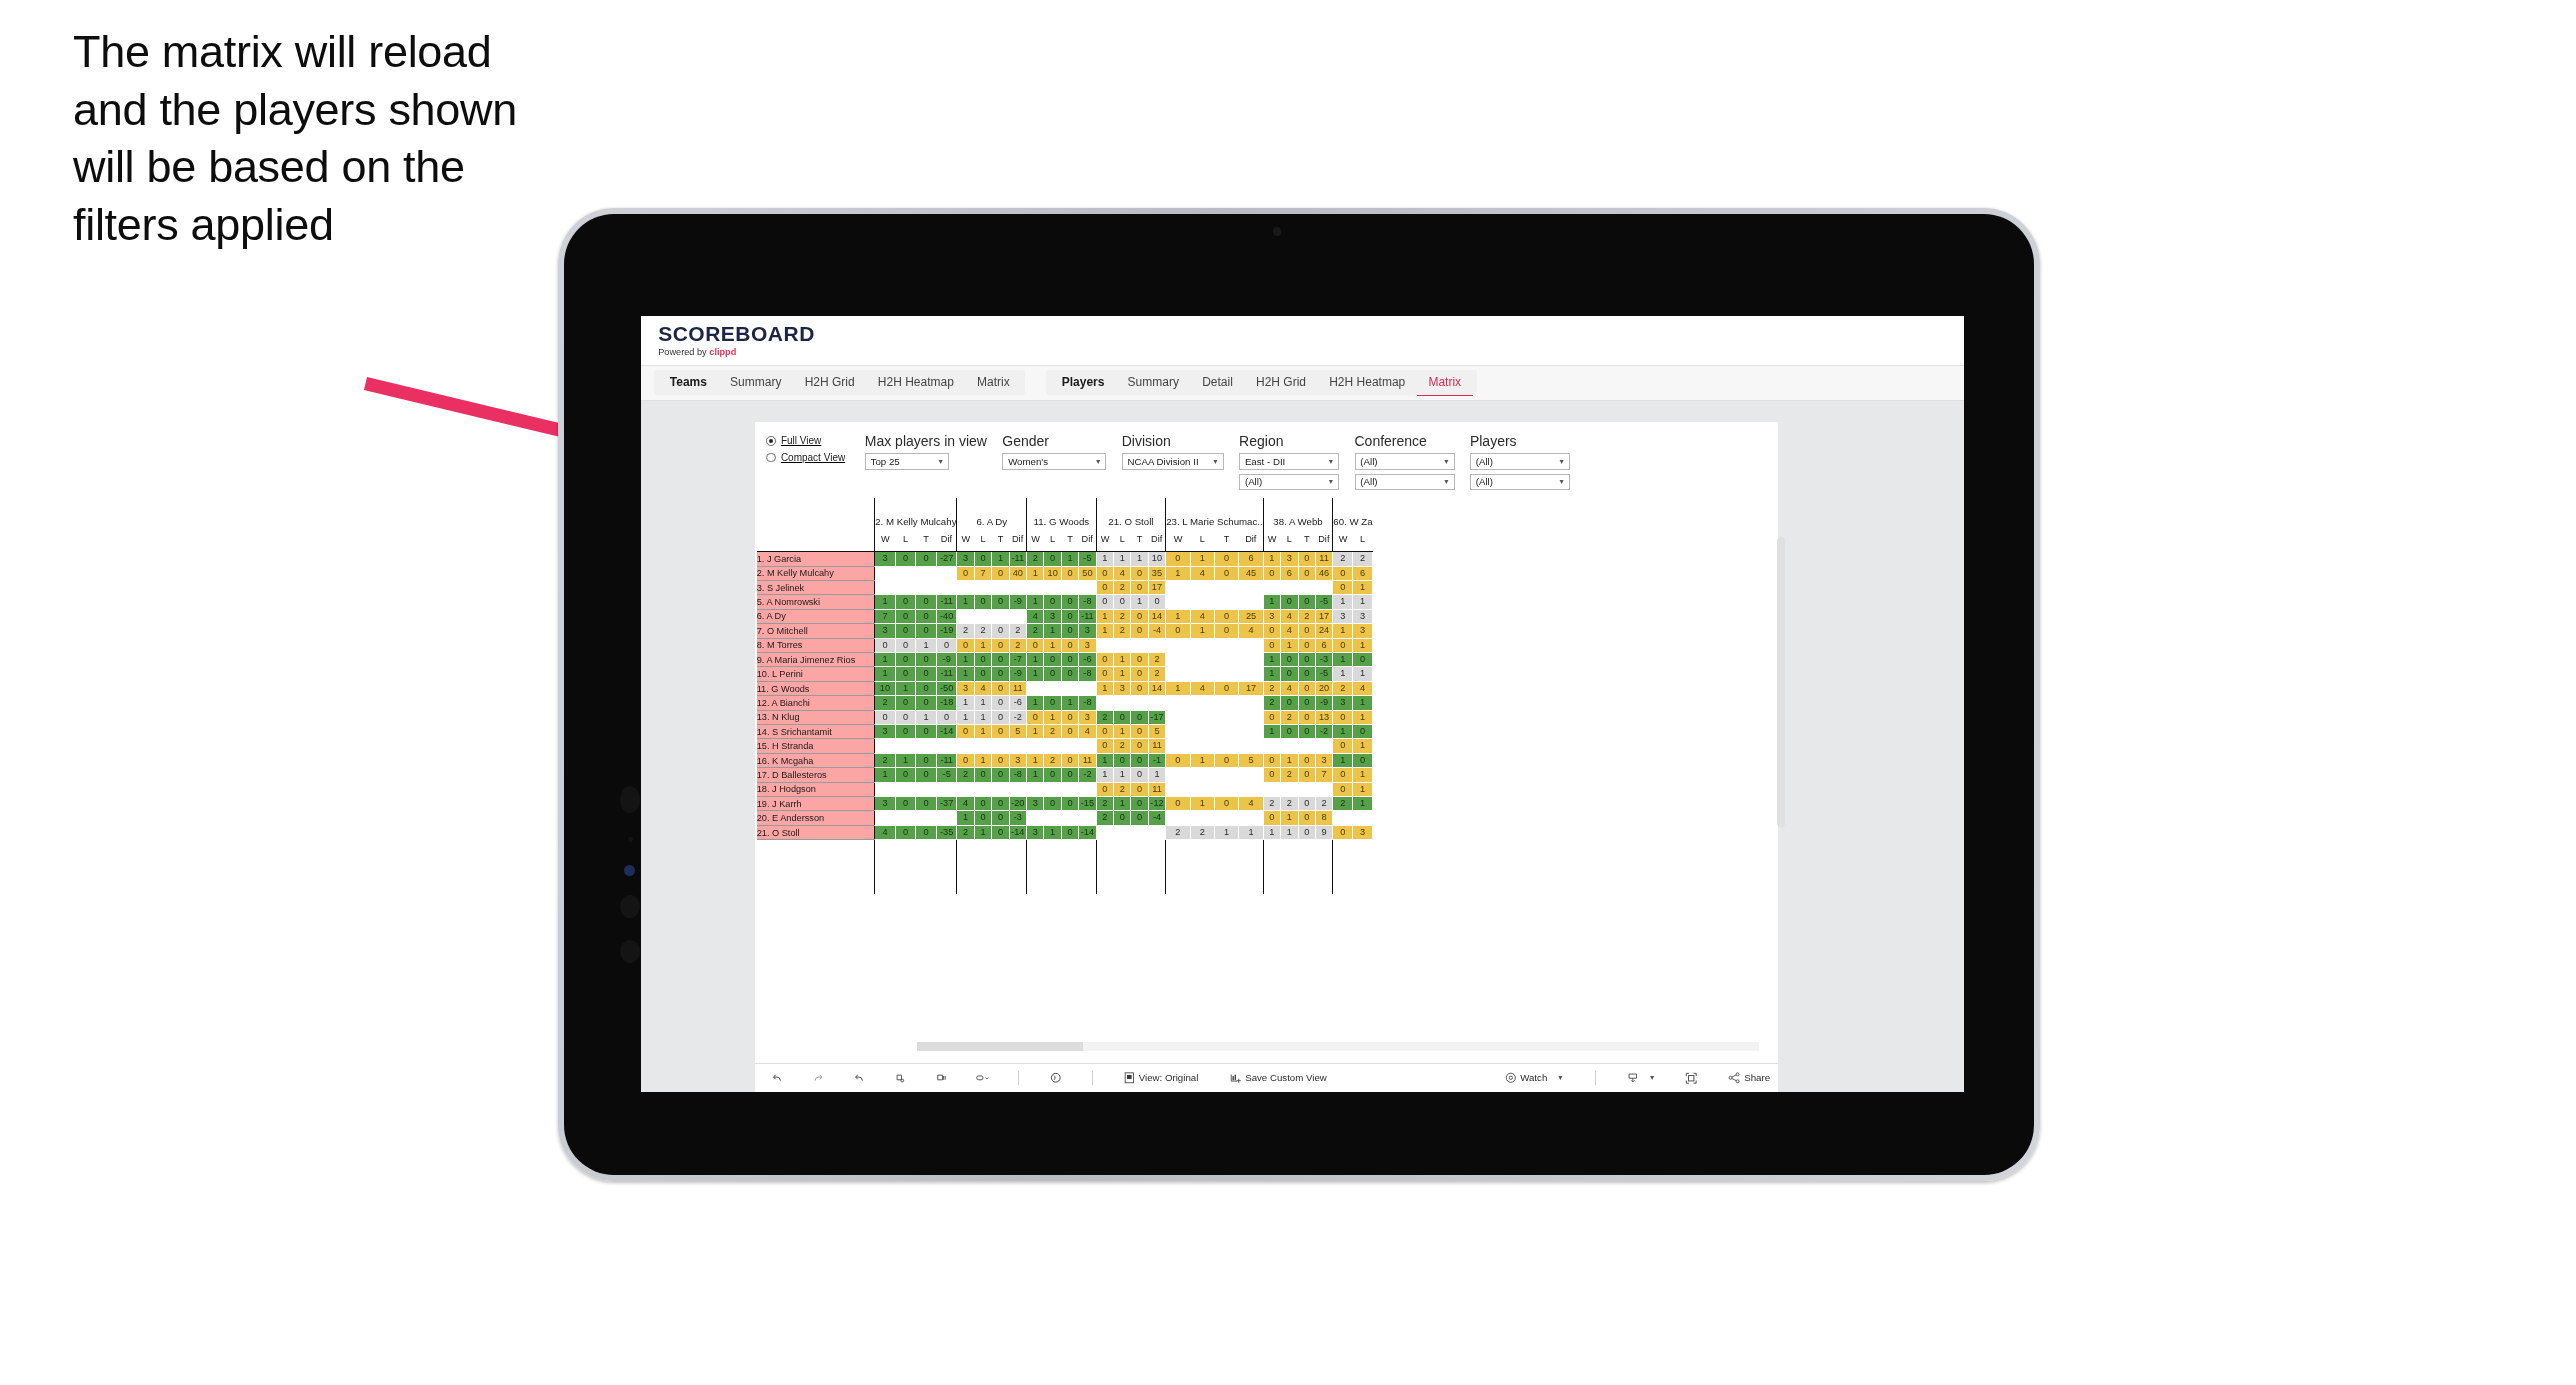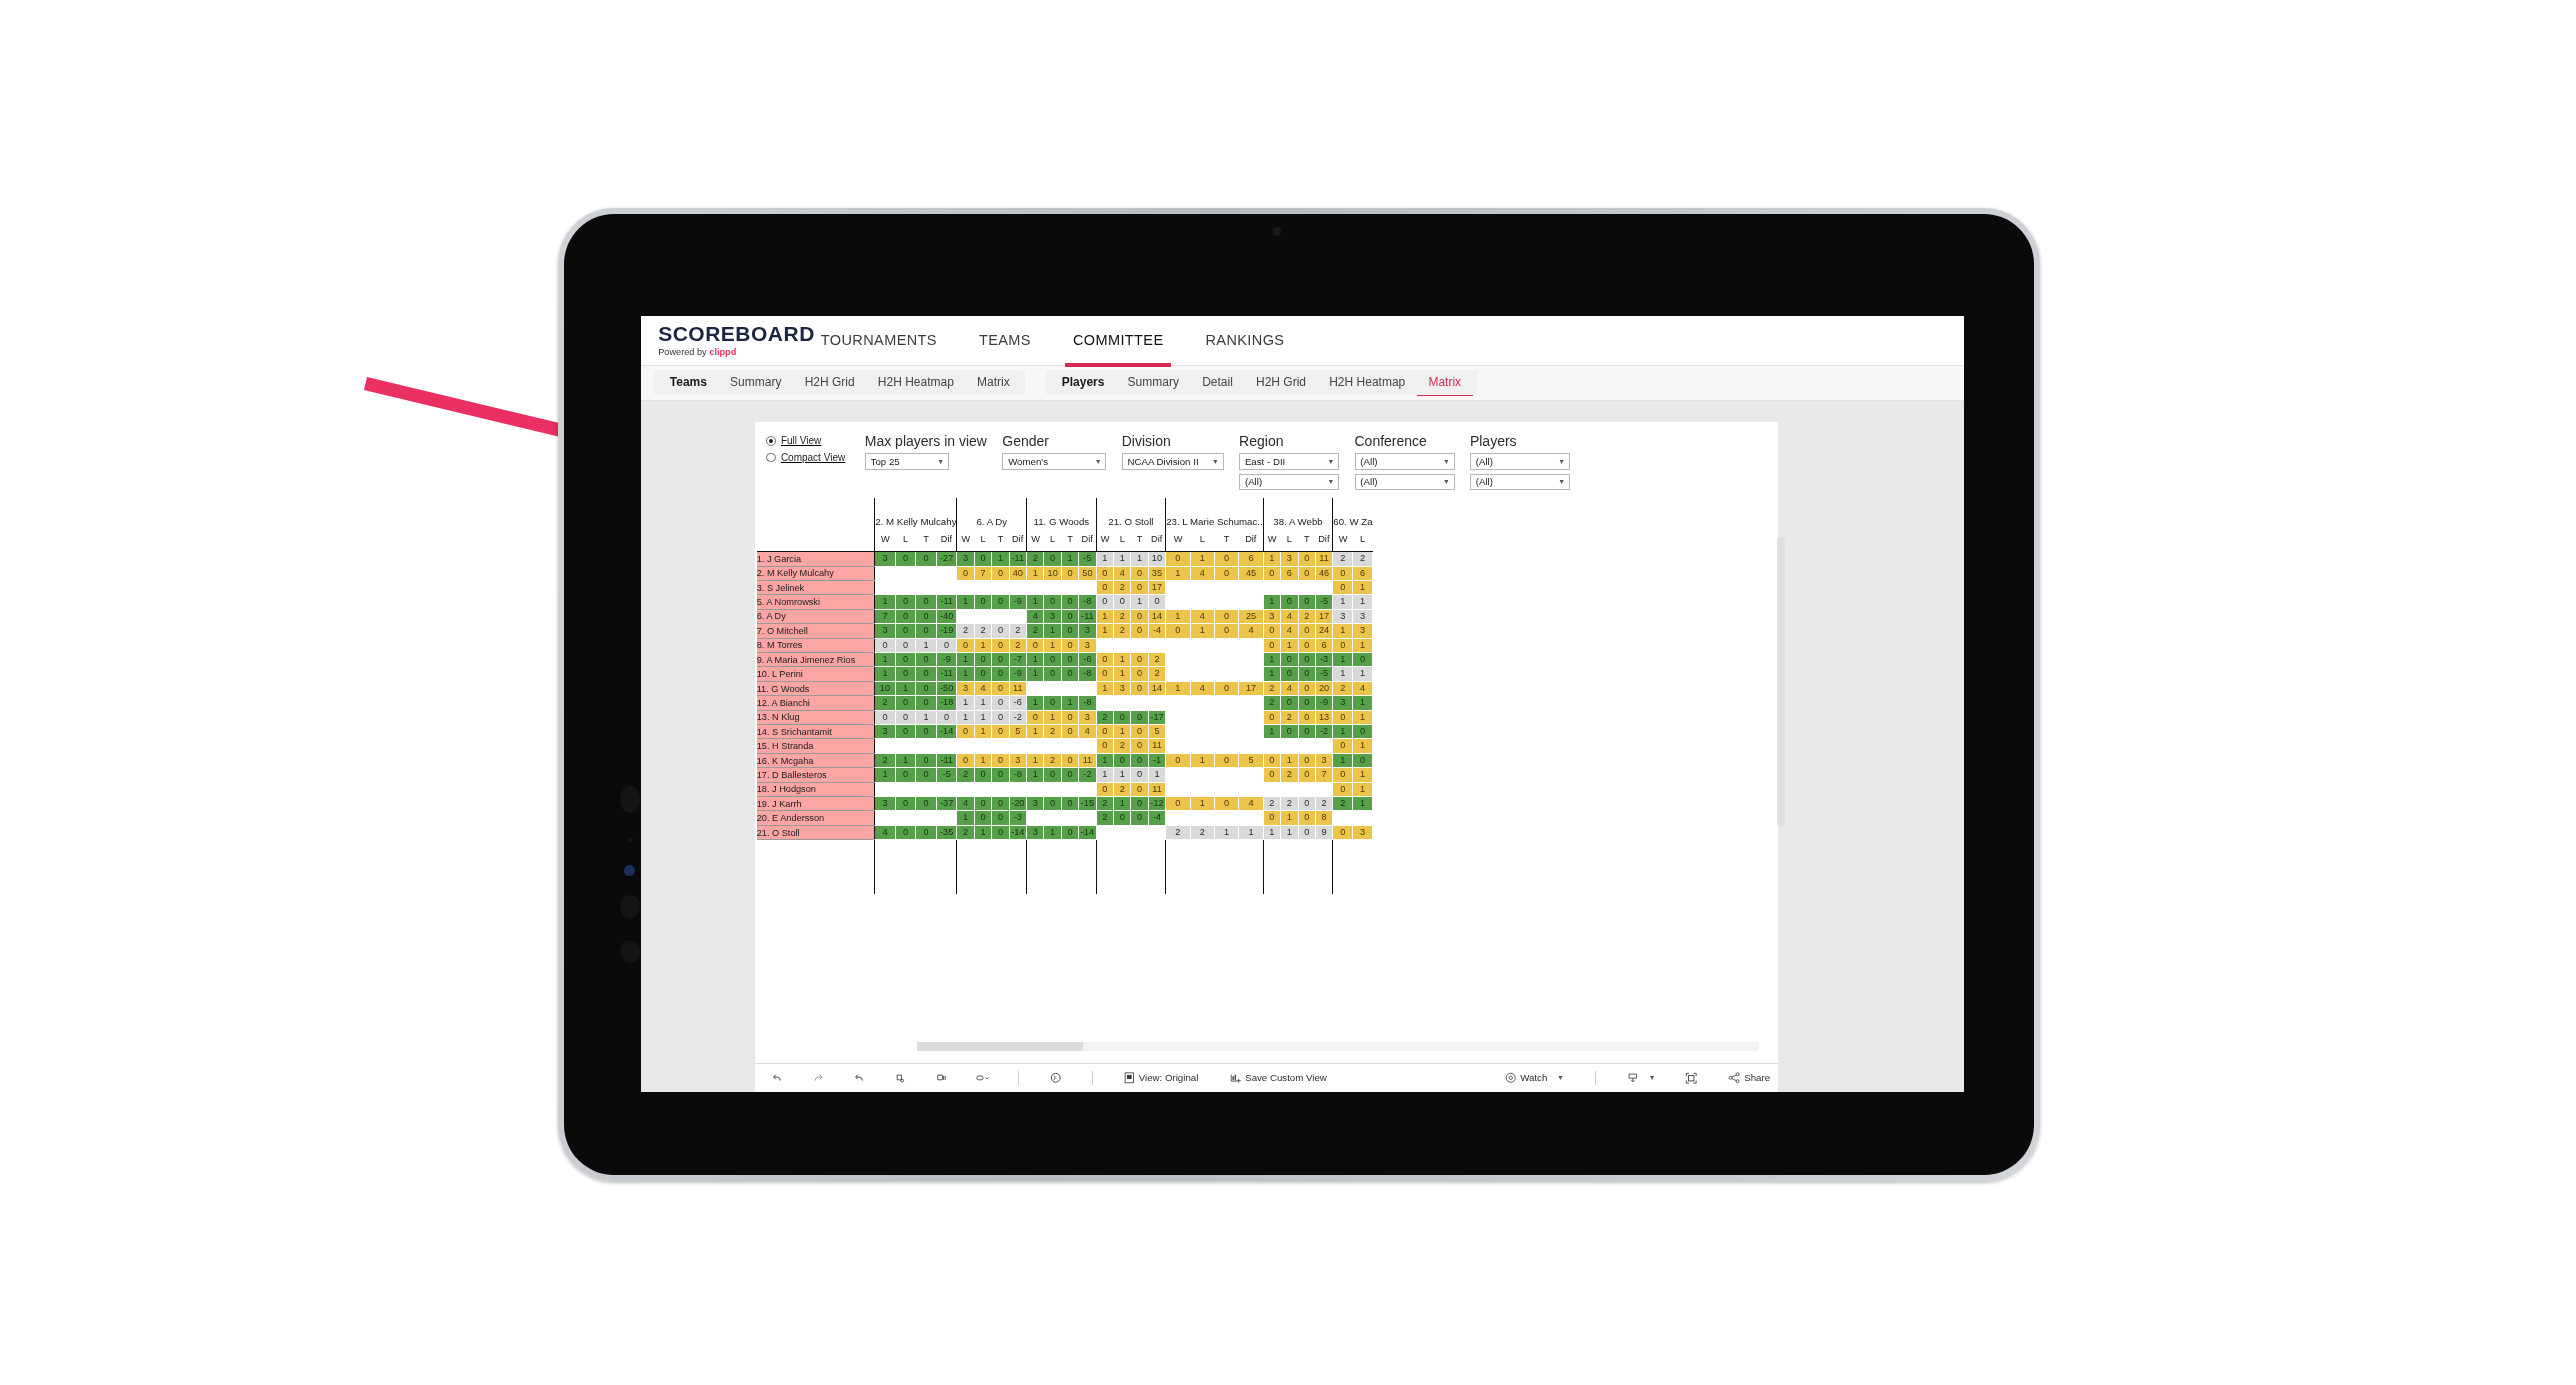--- a/index.html
+++ b/index.html
@@ -153,20 +153,21 @@
   .tb-div { width:1px; height:13.5px; background:#cfcfcf; margin:0 7.7px; }
   .tb-txt { display:flex; align-items:center; gap:3.9px; font-size:9.7px; color:#2b2b2b; padding:0 7.7px; cursor:pointer; white-space:nowrap; }
   .tb-spacer { flex: 1 1 auto; }
   svg.ic { display:block; }
 </style>
 </head>
 <body>
 
 <div id="stage">
 
+  <div class="annotation">The matrix will reload and the players shown will be based on the filters applied</div>
 
   <svg class="arrow-svg" viewBox="0 0 640 190">
     <line x1="8" y1="12" x2="552" y2="142" stroke="#ea2f62" stroke-width="14" stroke-linecap="butt"></line>
     <polygon points="538,108 618,148 536,178" fill="#ea2f62"></polygon>
   </svg>
 
   <div class="tablet-outer">
     <div class="tablet-body">
       <div class="cam-dot" style="left:709px; top:13.5px;"></div>
       <div class="lens" style="left:56px; top:572px; width:20px; height:27px;"></div>
@@ -175,26 +176,20 @@
       <div class="lens" style="left:56px; top:681px; width:20px; height:23px;"></div>
       <div class="lens" style="left:56px; top:726px; width:20px; height:23px;"></div>
 
       <div class="tablet-screen">
         <div class="app">
 
           <div class="topbar">
             <div class="brand">
               <div class="brand-title">SCOREBOARD</div>
               <div class="brand-sub"><span>Powered by </span><b>clippd</b></div>
-            </div>
-            <div class="nav">
-              <div class="nav-item">TOURNAMENTS</div>
-              <div class="nav-item">TEAMS</div>
-              <div class="nav-item active">COMMITTEE</div>
-              <div class="nav-item">RANKINGS</div>
             </div>
           </div>
 
           <div class="subbar">
             <div class="subgroup">
               <div class="sub-item head">Teams</div>
               <div class="sub-item">Summary</div>
               <div class="sub-item">H2H Grid</div>
               <div class="sub-item">H2H Heatmap</div>
               <div class="sub-item">Matrix</div>

